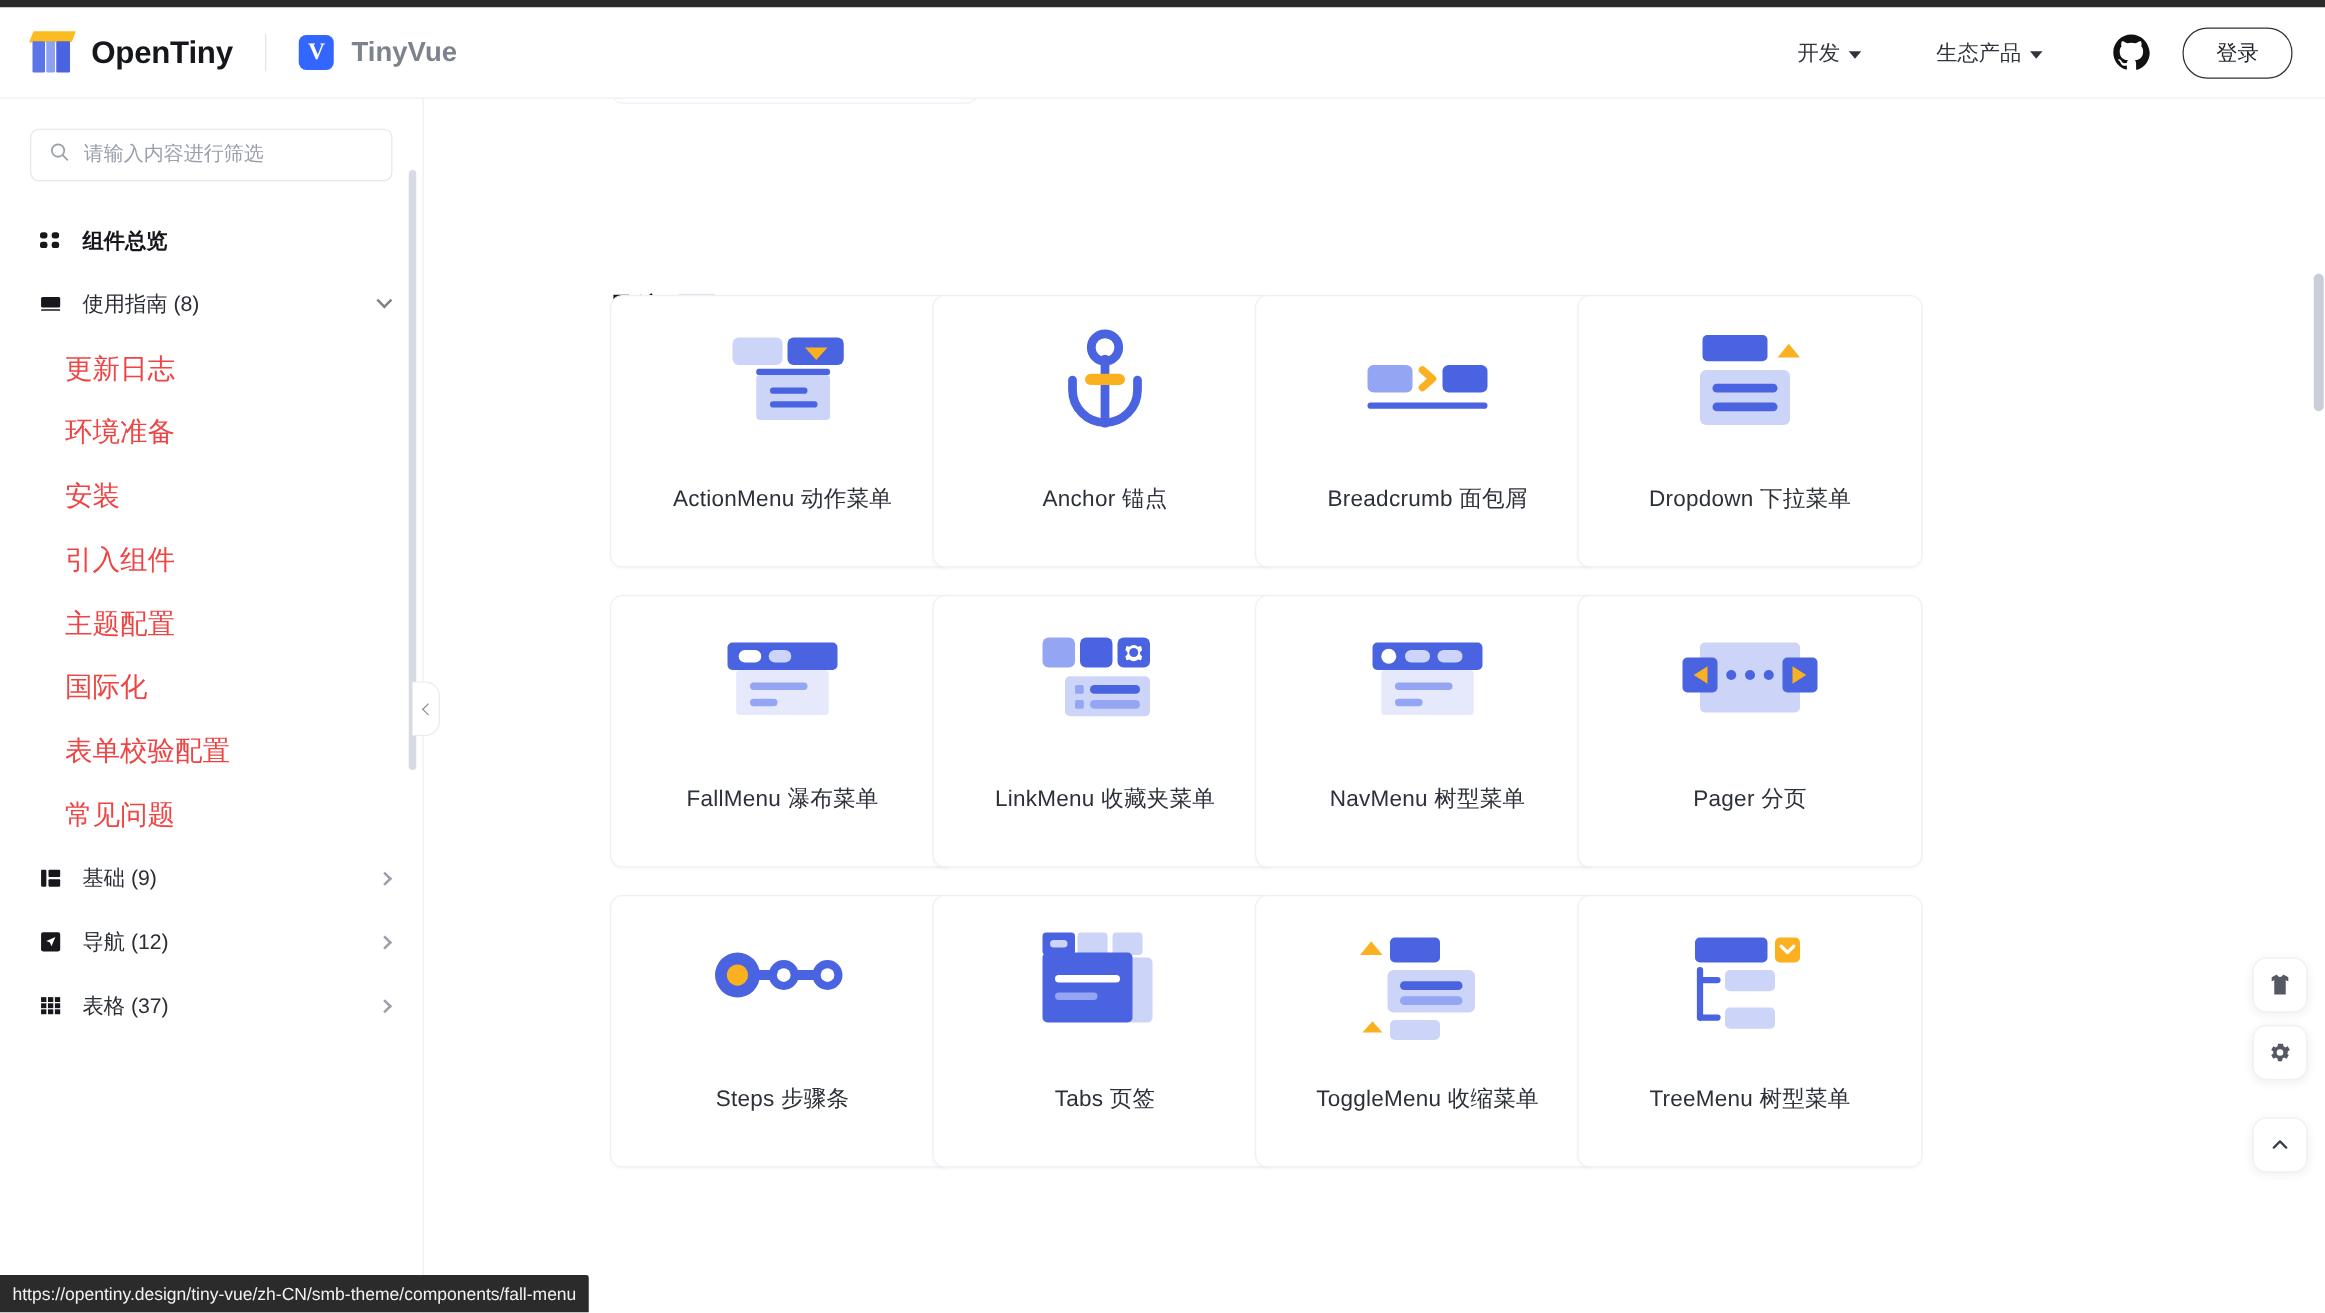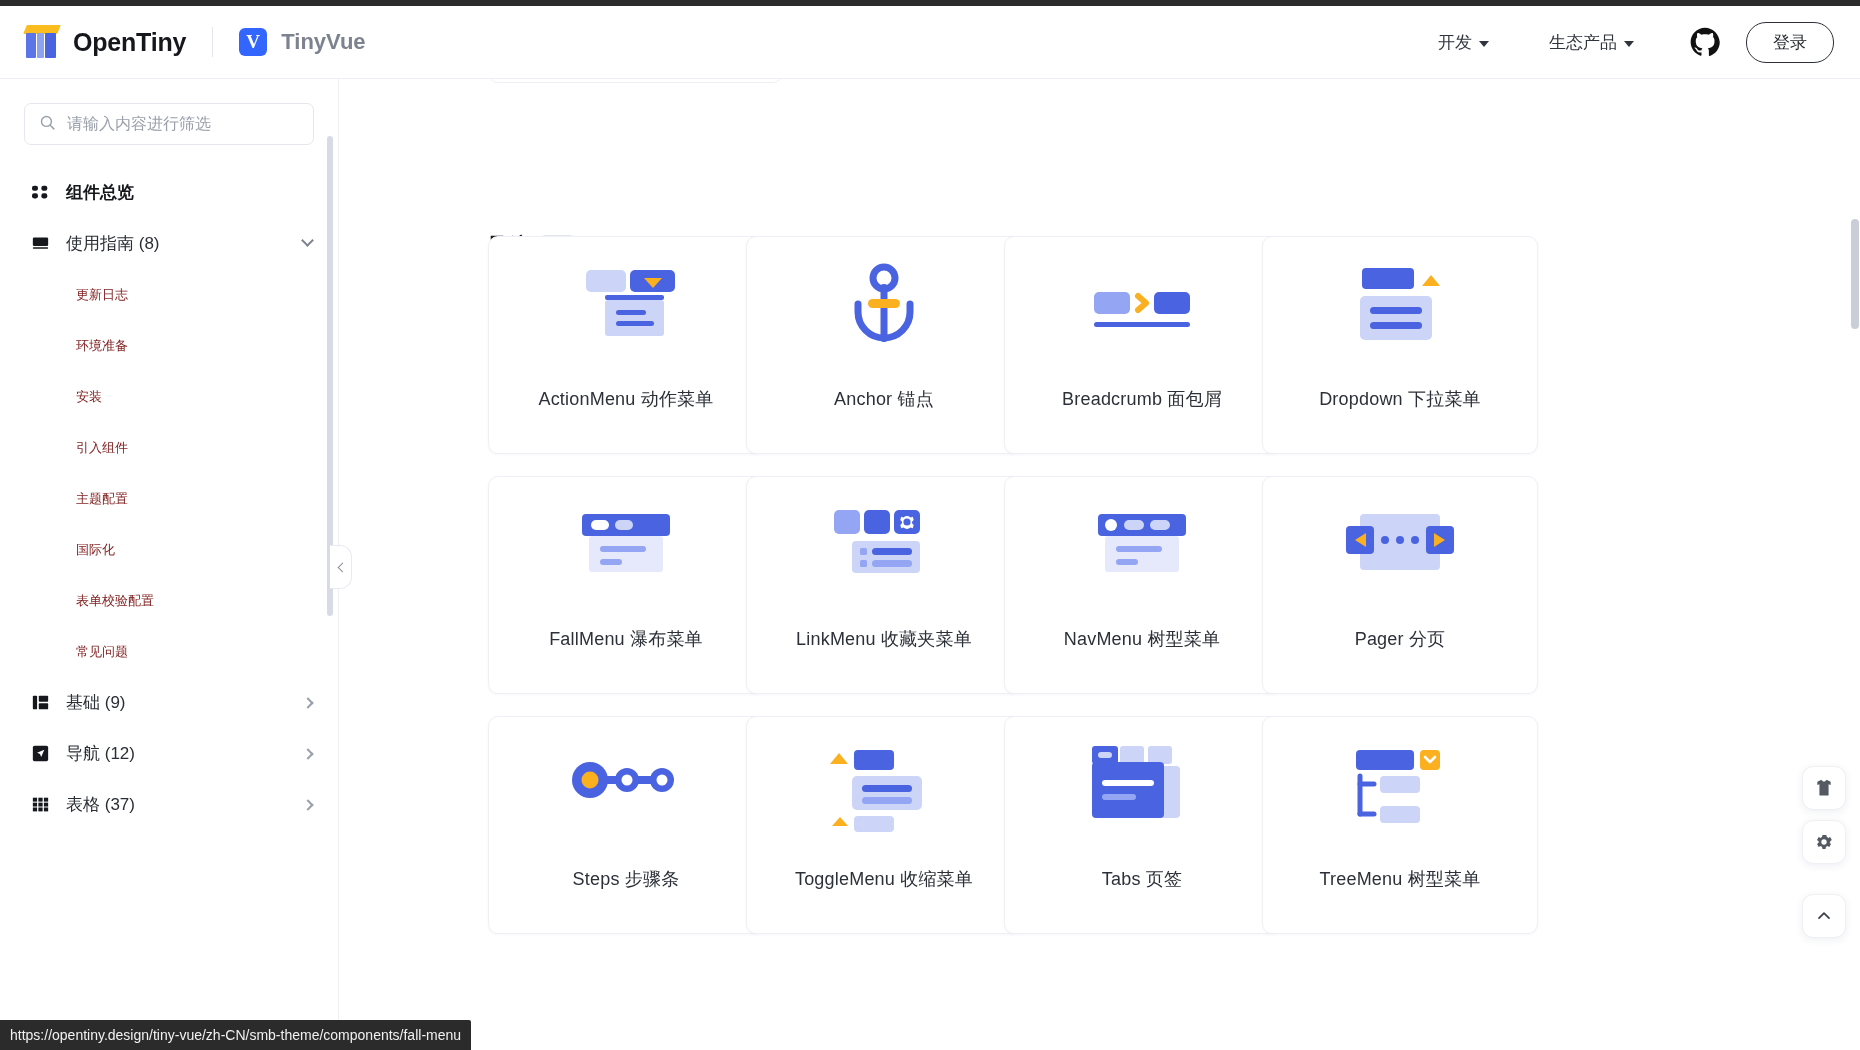--- a/index.html
+++ b/index.html
@@ -105,22 +105,22 @@
   .nav-item .spacer { flex: 1; }
   .chev-right {
     width: 8px; height: 8px; border-right: 2px solid #9aa0ab; border-top: 2px solid #9aa0ab;
     transform: rotate(45deg);
   }
   .chev-down-gray {
     width: 9px; height: 9px; border-right: 2px solid #7d838e; border-bottom: 2px solid #7d838e;
     transform: rotate(45deg); position: relative; top: -3px;
   }
   .sub-item {
-    display: flex; align-items: center; height: 51px; padding-left: 76px;
-    font-size: 13px; color: #7f1d1d; cursor: pointer;
+    display: flex; align-items: center; height: 51px; padding-left: 52px;
+    font-size: 22px; color: #ef4444; cursor: pointer;
   }
 
   .sb-scroll {
     position: absolute; right: 5px; top: 57px; width: 6px; height: 480px;
     background: #d7dbe3; border-radius: 3px;
   }
 
   
   .collapse-handle {
     position: absolute; left: 330px; top: 545px; width: 22px; height: 44px;
@@ -460,49 +460,49 @@
       <circle cx="63" cy="44" r="5.5" fill="#fff"></circle>
       <circle cx="98" cy="44" r="12" fill="#4a63e0"></circle>
       <circle cx="98" cy="44" r="5.5" fill="#fff"></circle>
     </svg>
         </div>
         <div class="cap">Steps 步骤条</div>
       </div>
       <div class="card">
         <div class="art">
           <svg width="124" height="112" viewBox="0 0 124 112">
-      <path d="M8 28h18l-9-11z" fill="#fbb01f"></path>
-      <rect x="32" y="14" width="40" height="20" rx="4" fill="#4a63e0"></rect>
-      <rect x="30" y="40" width="70" height="34" rx="5" fill="#ccd4f7"></rect>
-      <rect x="40" y="49" width="50" height="7" rx="3.5" fill="#4a63e0"></rect>
-      <rect x="40" y="61" width="50" height="7" rx="3.5" fill="#93a5f3"></rect>
-      <path d="M10 90h16l-8-9z" fill="#fbb01f"></path>
-      <rect x="32" y="80" width="40" height="16" rx="4" fill="#ccd4f7"></rect>
-    </svg>
-        </div>
-        <div class="cap">ToggleMenu 收缩菜单</div>
-      </div>
-      <div class="card">
-        <div class="art">
-          <svg width="124" height="112" viewBox="0 0 124 112">
       <rect x="40" y="10" width="24" height="18" rx="3" fill="#ccd4f7"></rect>
       <rect x="68" y="10" width="24" height="18" rx="3" fill="#ccd4f7"></rect>
       <rect x="78" y="30" width="22" height="52" rx="4" fill="#ccd4f7"></rect>
       <rect x="12" y="10" width="26" height="18" rx="3" fill="#4a63e0"></rect>
       <rect x="18" y="16" width="14" height="6" rx="3" fill="#ccd4f7"></rect>
       <rect x="12" y="26" width="72" height="56" rx="4" fill="#4a63e0"></rect>
       <rect x="22" y="44" width="52" height="6" rx="3" fill="#fff"></rect>
       <rect x="22" y="58" width="34" height="6" rx="3" fill="#93a5f3"></rect>
     </svg>
         </div>
         <div class="cap">Tabs 页签</div>
       </div>
       <div class="card">
         <div class="art">
           <svg width="124" height="112" viewBox="0 0 124 112">
+      <path d="M8 28h18l-9-11z" fill="#fbb01f"></path>
+      <rect x="32" y="14" width="40" height="20" rx="4" fill="#4a63e0"></rect>
+      <rect x="30" y="40" width="70" height="34" rx="5" fill="#ccd4f7"></rect>
+      <rect x="40" y="49" width="50" height="7" rx="3.5" fill="#4a63e0"></rect>
+      <rect x="40" y="61" width="50" height="7" rx="3.5" fill="#93a5f3"></rect>
+      <path d="M10 90h16l-8-9z" fill="#fbb01f"></path>
+      <rect x="32" y="80" width="40" height="16" rx="4" fill="#ccd4f7"></rect>
+    </svg>
+        </div>
+        <div class="cap">ToggleMenu 收缩菜单</div>
+      </div>
+      <div class="card">
+        <div class="art">
+          <svg width="124" height="112" viewBox="0 0 124 112">
       <rect x="18" y="14" width="58" height="20" rx="4" fill="#4a63e0"></rect>
       <rect x="82" y="14" width="20" height="20" rx="4" fill="#fbb01f"></rect>
       <path d="M87 21l5 5 5-5" fill="none" stroke="#fff" stroke-width="2.6" stroke-linecap="round" stroke-linejoin="round"></path>
       <path d="M22 40v38" stroke="#4a63e0" stroke-width="5" stroke-linecap="round"></path>
       <path d="M22 48h14" stroke="#4a63e0" stroke-width="5" stroke-linecap="round"></path>
       <path d="M22 78h14" stroke="#4a63e0" stroke-width="5" stroke-linecap="round"></path>
       <rect x="42" y="40" width="40" height="17" rx="4" fill="#ccd4f7"></rect>
       <rect x="42" y="70" width="40" height="17" rx="4" fill="#ccd4f7"></rect>
     </svg>
         </div>

